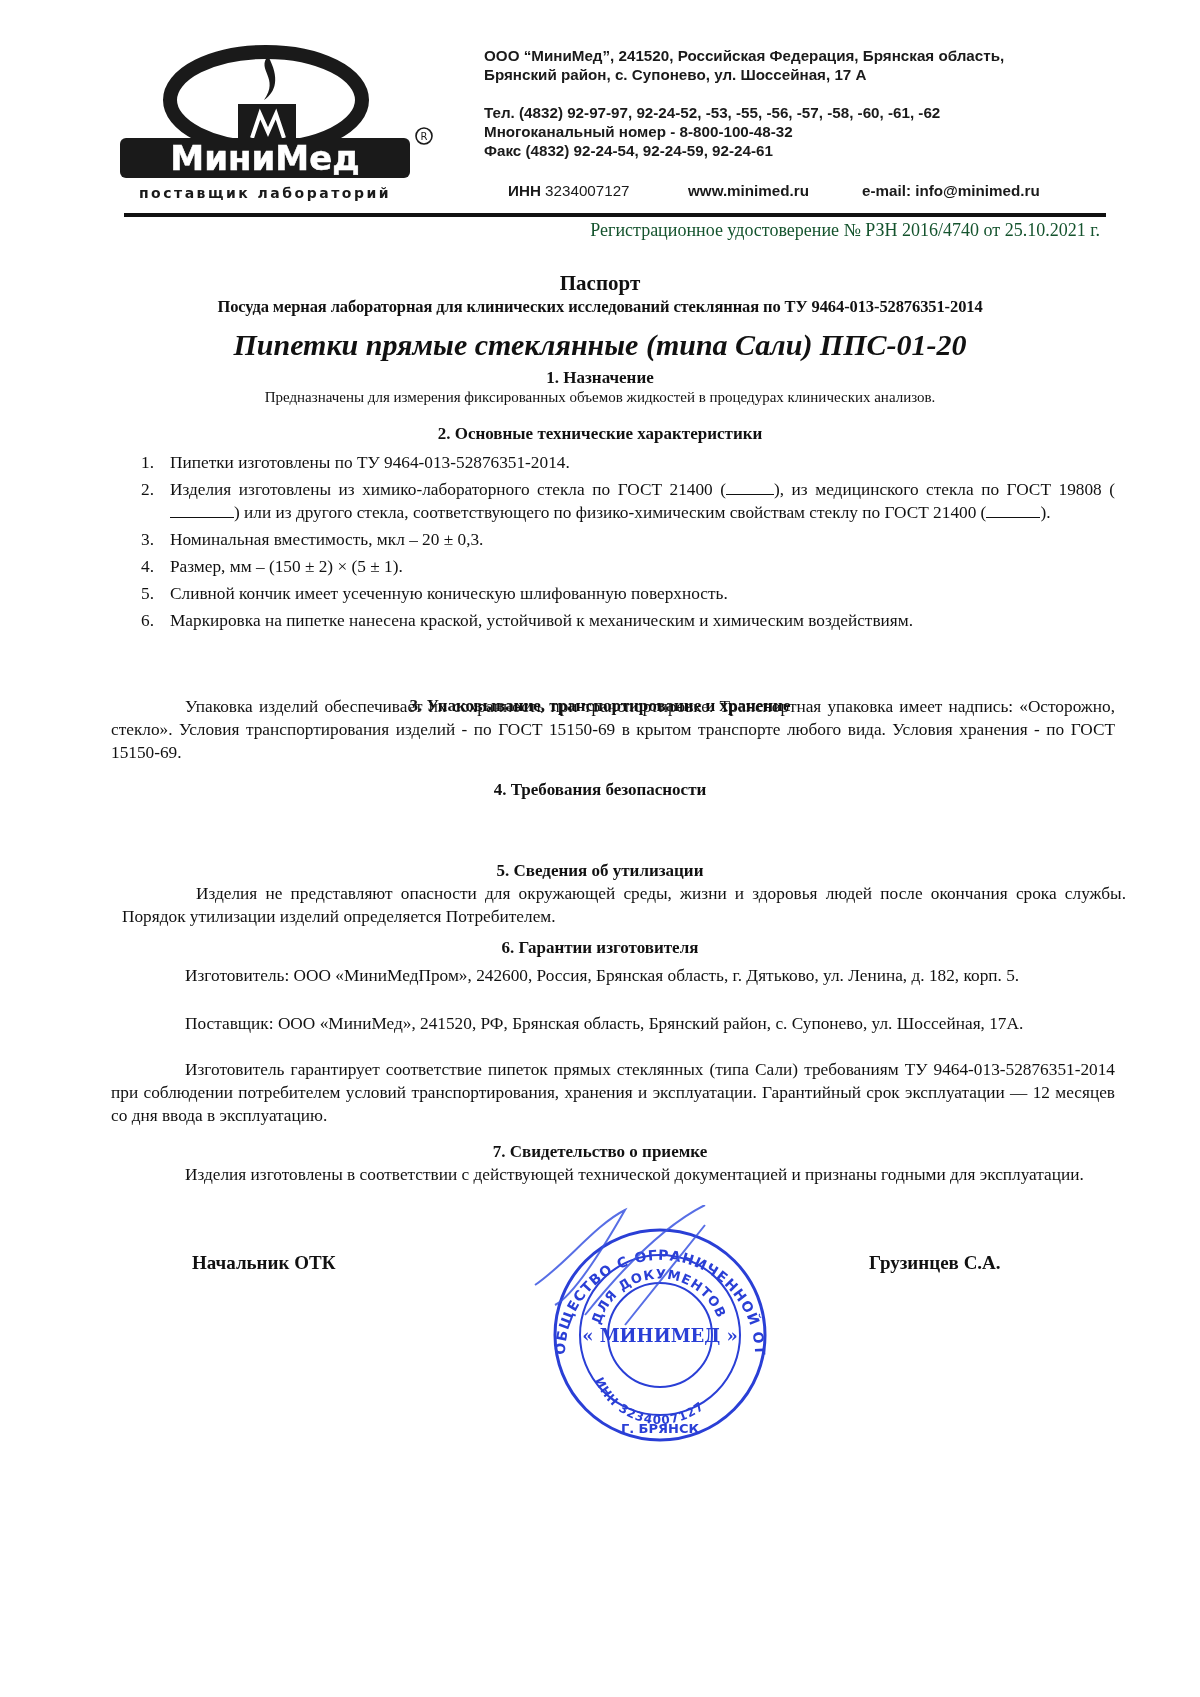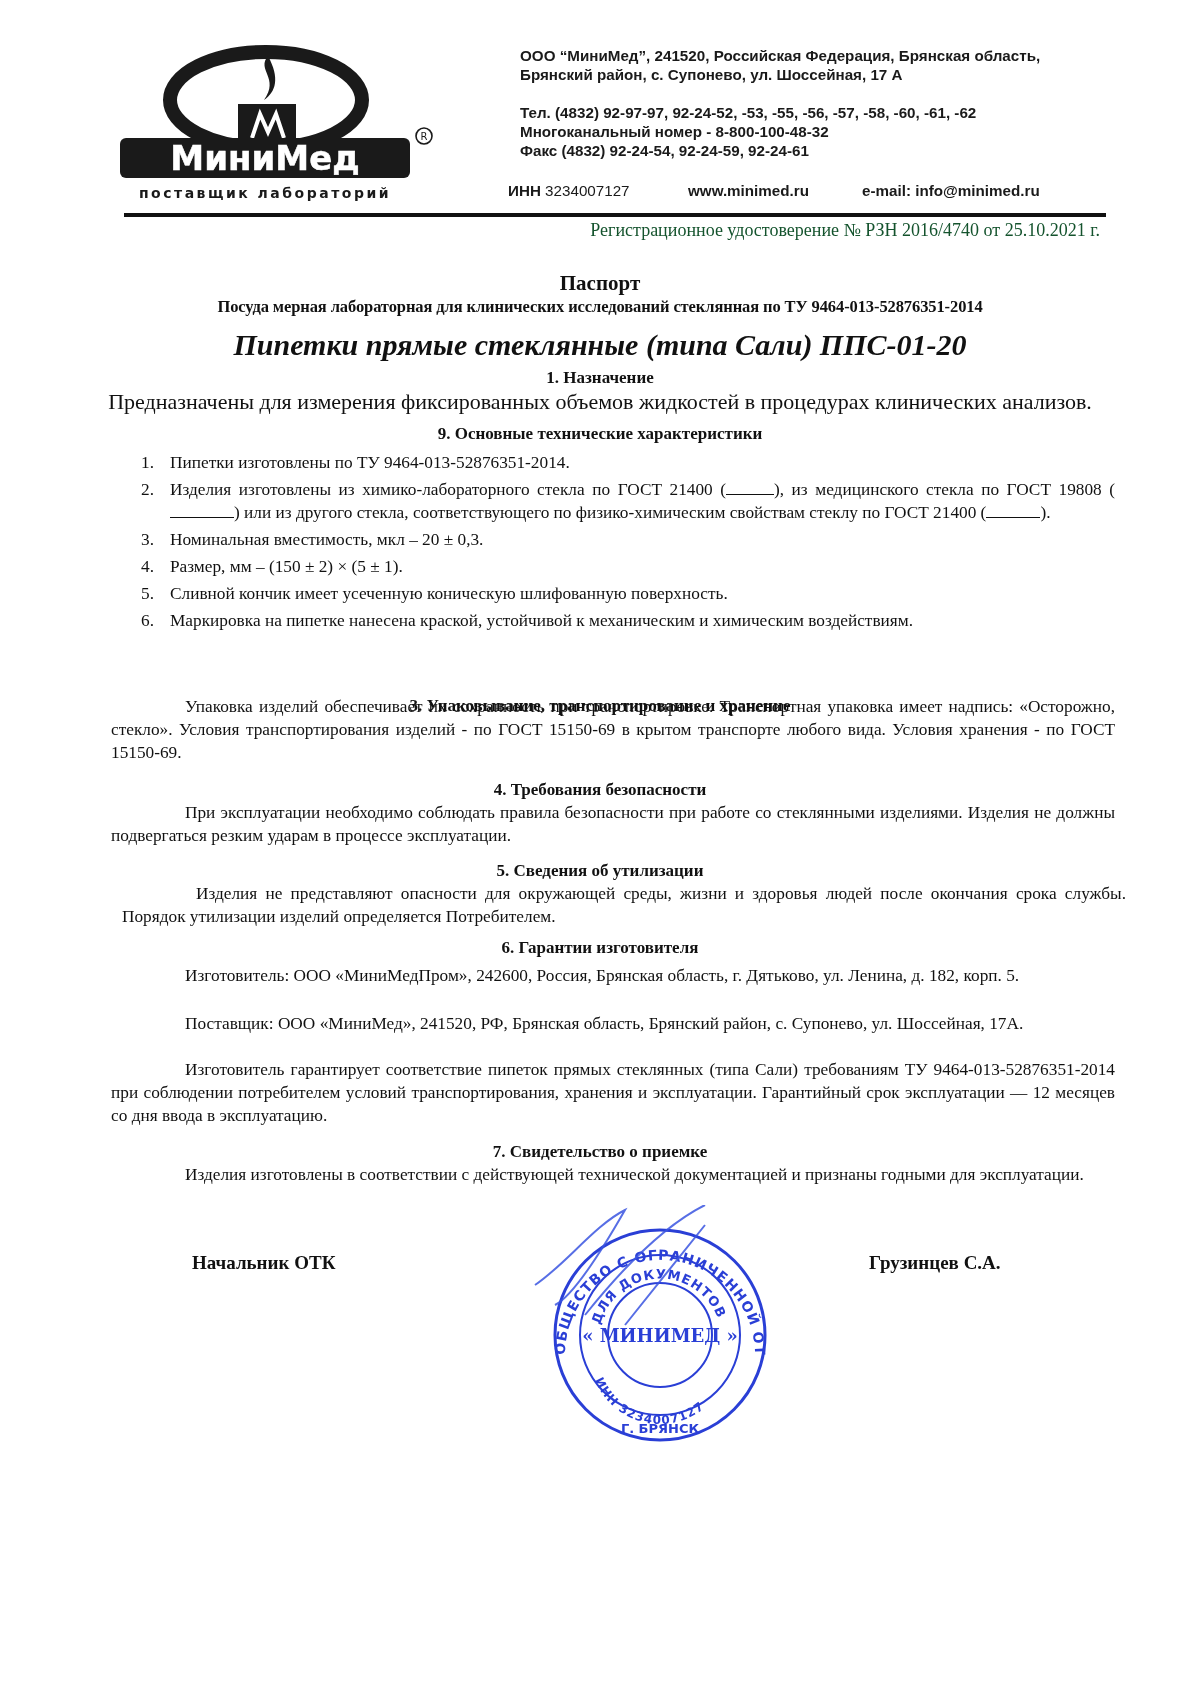--- a/index.html
+++ b/index.html
@@ -2,21 +2,21 @@
 <html><head>
 <meta charset="utf-8">
 <style>
   html, body { margin: 0; padding: 0; background: #ffffff; }
   body { width: 1200px; height: 1697px; position: relative; overflow: hidden; color: #111; }
   .page { position: absolute; left: 0; top: 0; width: 1200px; height: 1697px; }
 
   
   .logo { position: absolute; left: 118px; top: 42px; width: 330px; height: 160px; }
   .logo svg { width: 100%; height: 100%; }
-  .contacts { position: absolute; left: 520px; top: 46px; font-family: "Liberation Sans", sans-serif; font-weight: bold; font-size: 15.2px; line-height: 19px; color: #1a1a1a; }
+  .contacts { position: absolute; left: 484px; top: 46px; font-family: "Liberation Sans", sans-serif; font-weight: bold; font-size: 15.2px; line-height: 19px; color: #1a1a1a; }
   .contacts .gap { height: 19px; }
   .inn-row { position: absolute; top: 182px; font-family: "Liberation Sans", sans-serif; font-size: 15.2px; color: #1a1a1a; }
   .inn-row b { font-weight: bold; }
   .hr { position: absolute; left: 124px; top: 213px; width: 982px; height: 4px; background: #111; }
   .reg { position: absolute; right: 100px; top: 220px; font-family: "Liberation Serif", serif; font-size: 18px; color: #14532d; }
 
   
   .serif { font-family: "Liberation Serif", serif; }
   .center { position: absolute; left: 100px; width: 1000px; text-align: center; }
   .doc-title { top: 271px; font-size: 21px; font-weight: bold; }
@@ -71,37 +71,36 @@
   <div class="inn-row" style="left:862px; font-weight:bold;">e-mail: info@minimed.ru</div>
 
   <div class="hr"></div>
   <div class="reg">Регистрационное удостоверение № РЗН 2016/4740 от 25.10.2021 г.</div>
 
   <div class="center serif doc-title">Паспорт</div>
   <div class="center serif doc-subtitle">Посуда мерная лабораторная для клинических исследований стеклянная по ТУ 9464-013-52876351-2014</div>
   <div class="center serif doc-product">Пипетки прямые стеклянные (типа Сали) ППС-01-20</div>
 
   <div class="center serif sec-h" style="top:368px;">1.  Назначение</div>
-  <div class="center serif" style="top:389px; font-size:22px;">Предназначены для измерения фиксированных объемов жидкостей в процедурах клинических анализов.</div>
+  <div class="center serif" style="top:389px; font-size:15px;">Предназначены для измерения фиксированных объемов жидкостей в процедурах клинических анализов.</div>
 
-  <div class="center serif sec-h" style="top:424px;">9.  Основные технические характеристики</div>
+  <div class="center serif sec-h" style="top:424px;">2.  Основные технические характеристики</div>
   <ul class="list serif" style="top:451px;">
     <li><span class="num">1.</span><span>Пипетки изготовлены по ТУ 9464-013-52876351-2014.</span></li>
     <li><span class="num">2.</span><span>Изделия изготовлены из химико-лабораторного стекла по ГОСТ 21400 (</span><span class="blank" style="width:48px;"></span><span>), из медицинского стекла по ГОСТ 19808 (</span><span class="blank" style="width:64px;"></span><span>) или из другого стекла, соответствующего по физико-химическим свойствам стеклу по ГОСТ 21400 (</span><span class="blank" style="width:54px;"></span><span>).</span></li>
     <li><span class="num">3.</span><span>Номинальная вместимость, мкл – 20 ± 0,3.</span></li>
     <li><span class="num">4.</span><span>Размер, мм – (150 ± 2) × (5 ± 1).</span></li>
     <li><span class="num">5.</span><span>Сливной кончик имеет усеченную коническую шлифованную поверхность.</span></li>
     <li><span class="num">6.</span><span>Маркировка на пипетке нанесена краской, устойчивой к механическим и химическим воздействиям.</span></li>
   </ul>
 
   <div class="center serif sec-h" style="top:674px;margin-top:22px;">3.  Упаковывание, транспортирование и хранение</div>
   <div class="para serif" style="top:695px;"><span class="indent"></span><span>Упаковка изделий обеспечивает их сохранность при транспортировке. Транспортная упаковка имеет надпись: «Осторожно, стекло». Условия транспортирования изделий - по ГОСТ 15150-69 в крытом транспорте любого вида. Условия хранения - по ГОСТ 15150-69.</span></div>
 
   <div class="center serif sec-h" style="top:780px;">4.  Требования безопасности</div>
-  <div class="para serif" style="top:801px;"><span class="indent"></span><span>При эксплуатации необходимо соблюдать правила безопасности при работе со стеклянными изделиями. Изделия не должны подвергаться резким ударам в процессе эксплуатации.</span></div>
 
   <div class="center serif sec-h" style="top:861px;">5.  Сведения об утилизации</div>
   <div class="para serif" style="top:882px;margin-left:11px;"><span class="indent"></span><span>Изделия не представляют опасности для окружающей среды, жизни и здоровья людей после окончания срока службы. Порядок утилизации изделий определяется Потребителем.</span></div>
 
   <div class="center serif sec-h" style="top:938px;">6.  Гарантии изготовителя</div>
   <div class="para serif" style="top:964px;"><span class="indent"></span><span>Изготовитель: ООО «МиниМедПром», 242600, Россия, Брянская область, г. Дятьково, ул. Ленина, д. 182, корп. 5.</span></div>
   <div class="para serif" style="top:1012px;"><span class="indent"></span><span>Поставщик: ООО «МиниМед», 241520, РФ, Брянская область, Брянский район, с. Супонево, ул. Шоссейная, 17А.</span></div>
   <div class="para serif" style="top:1058px;"><span class="indent"></span><span>Изготовитель гарантирует соответствие пипеток прямых стеклянных (типа Сали) требованиям ТУ 9464-013-52876351-2014 при соблюдении потребителем условий транспортирования, хранения и эксплуатации. Гарантийный срок эксплуатации — 12 месяцев со дня ввода в эксплуатацию.</span></div>
 
   <div class="center serif sec-h" style="top:1142px;">7.  Свидетельство о приемке</div>

